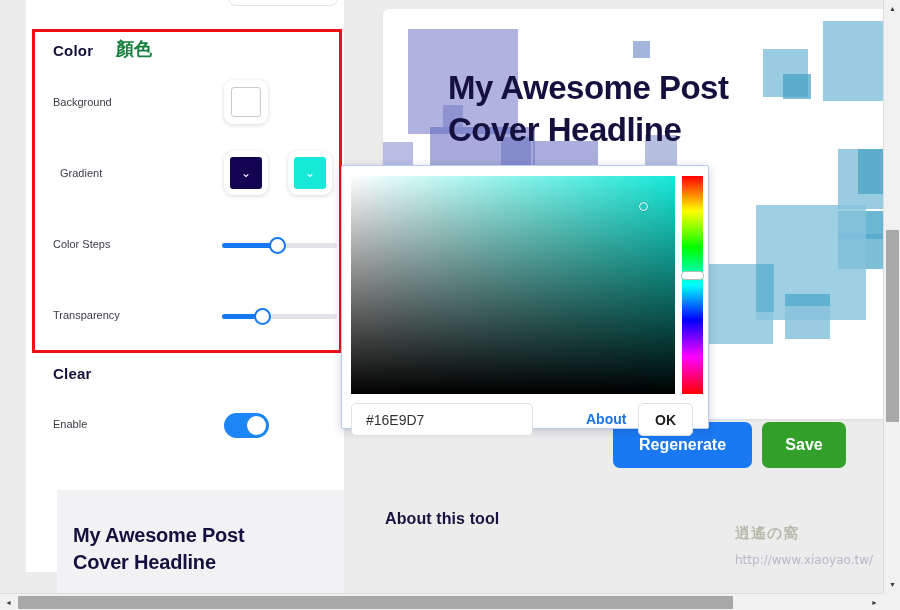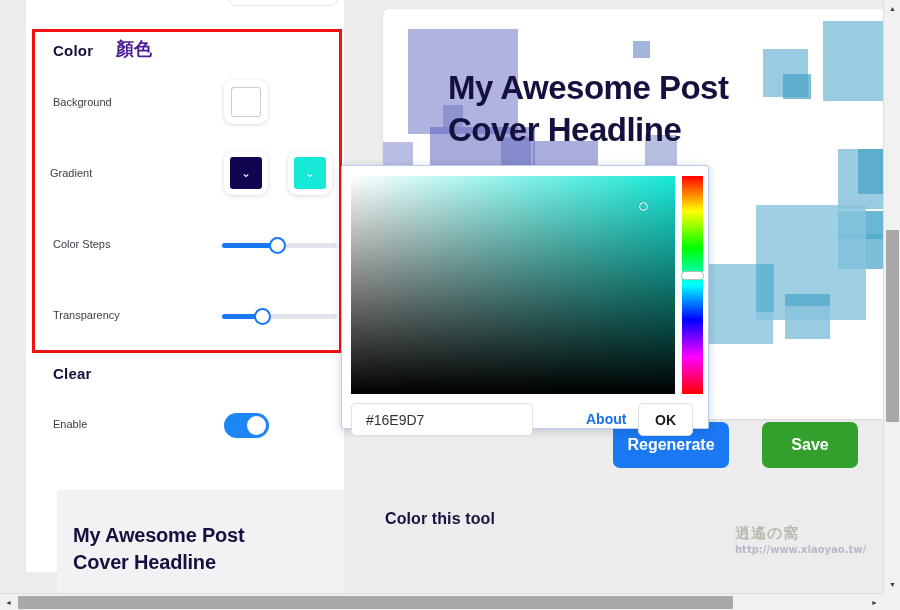--- a/index.html
+++ b/index.html
@@ -60,21 +60,21 @@
   .topinput{
     position:absolute; left:202px; top:0px; width:110px; height:34px;
     border:1px solid #e3e5ec; border-radius:8px; background:#fff;
   }
 
   .sec-title{
     position:absolute; font-weight:bold; color:#11103a;
     font-size:15px; letter-spacing:.2px;
   }
   .cn-note{
-    position:absolute; color:#4c1d95; font-weight:bold; font-size:18px;
+    position:absolute; color:#15803d; font-weight:bold; font-size:18px;
     font-family:"DejaVu Sans", sans-serif;
   }
   .srow-label{
     position:absolute; font-size:11px; color:#3b3b46;
   }
 
   .swatch-wrap{
     position:absolute; background:#fff; border-radius:9px;
     box-shadow:0 1px 4px rgba(40,45,70,.18);
     display:flex; align-items:center; justify-content:center;
@@ -145,44 +145,44 @@
   }
 
   .btnrow{
     position:absolute; left:0; top:422px; width:523px; height:46px;
   }
   .btn{
     position:absolute; height:46px; border-radius:7px; color:#fff;
     font-size:16px; font-weight:bold; display:flex;
     align-items:center; justify-content:center; border:none; cursor:pointer;
   }
-  .btn.regen{ left:253px; width:116px; background:#1a79f2; }
-  .btn.save{ left:402px; width:96px;  background:#33a02c; }
+  .btn.regen{ left:253px; width:139px; background:#1a79f2; }
+  .btn.save{ left:402px; width:84px;  background:#33a02c; }
 
   .about-lbl{
     position:absolute; left:25px; top:510px; font-size:16px;
     font-weight:bold; color:#17143f; letter-spacing:.1px;
   }
   .about-h{
     position:absolute; left:25px; top:552px; font-size:30px;
     font-weight:bold; color:#15113f; white-space:nowrap; letter-spacing:-.4px;
   }
 
   
   .wm{
     position:absolute; left:735px; top:524px; width:150px; height:44px;
     opacity:.42; pointer-events:none; text-align:left;
   }
   .wm .wm-cn{
     font-family:"DejaVu Sans", sans-serif; font-size:15px;
     color:#6d7a55; font-weight:bold; letter-spacing:1px;
   }
   .wm .wm-url{
-    font-family:"DejaVu Sans", sans-serif; font-size:10px;
-    color:#6f6f9a; font-weight:bold; margin-top:1px;
+    font-family:"DejaVu Sans", sans-serif; font-size:12px;
+    color:#6f6f9a; font-weight:normal; margin-top:10px;
   }
 
   
   .picker{
     position:absolute; left:341px; top:165px; width:368px; height:264px;
     background:#ffffff; border:1px solid #b9ccf0;
     box-shadow:0 2px 10px rgba(30,50,90,.22); border-radius:2px;
   }
   .sat{
     position:absolute; left:9px; top:10px; width:324px; height:218px;
@@ -238,21 +238,21 @@
     <div class="topinput"></div>
 
     <div class="sec-title" style="left:27px; top:70px;">Color</div>
     <div class="cn-note" style="left:90px; top:65px;">顏色</div>
 
     <div class="srow-label" style="left:27px; top:124px;">Background</div>
     <div class="swatch-wrap" style="left:198px; top:108px; width:44px; height:44px;">
       <div class="swatch" style="width:30px;height:30px;background:#ffffff;border:1px solid #c9cbd2;"></div>
     </div>
 
-    <div class="srow-label" style="left:24px; top:195px;">Gradient</div>
+    <div class="srow-label" style="left:34px; top:195px;">Gradient</div>
     <div class="swatch-wrap" style="left:198px; top:179px; width:44px; height:44px;">
       <div class="swatch" style="width:32px;height:32px;background:#130451;">
         <span class="chev">⌄</span>
       </div>
     </div>
     <div class="swatch-wrap" style="left:262px; top:179px; width:44px; height:44px;">
       <div class="swatch" style="width:32px;height:32px;background:#16E9D7;">
         <span class="chev">⌄</span>
       </div>
     </div>
@@ -316,21 +316,21 @@
         <div>Cover Headline</div>
       </div>
       <div class="cover-desc">Description</div>
     </div>
 
     <div class="btnrow">
       <div class="btn regen">Regenerate</div>
       <div class="btn save">Save</div>
     </div>
 
-    <div class="about-lbl">Color this tool</div>
+    <div class="about-lbl">About this tool</div>
   </div>
 
   <div class="wm">
     <div class="wm-cn">逍遙の窩</div>
     <div class="wm-url">http://www.xiaoyao.tw/</div>
   </div>
 
   <div class="picker">
     <div class="sat">
       <div class="base" id="sat-base" style="background: rgb(22, 233, 215);"></div>

